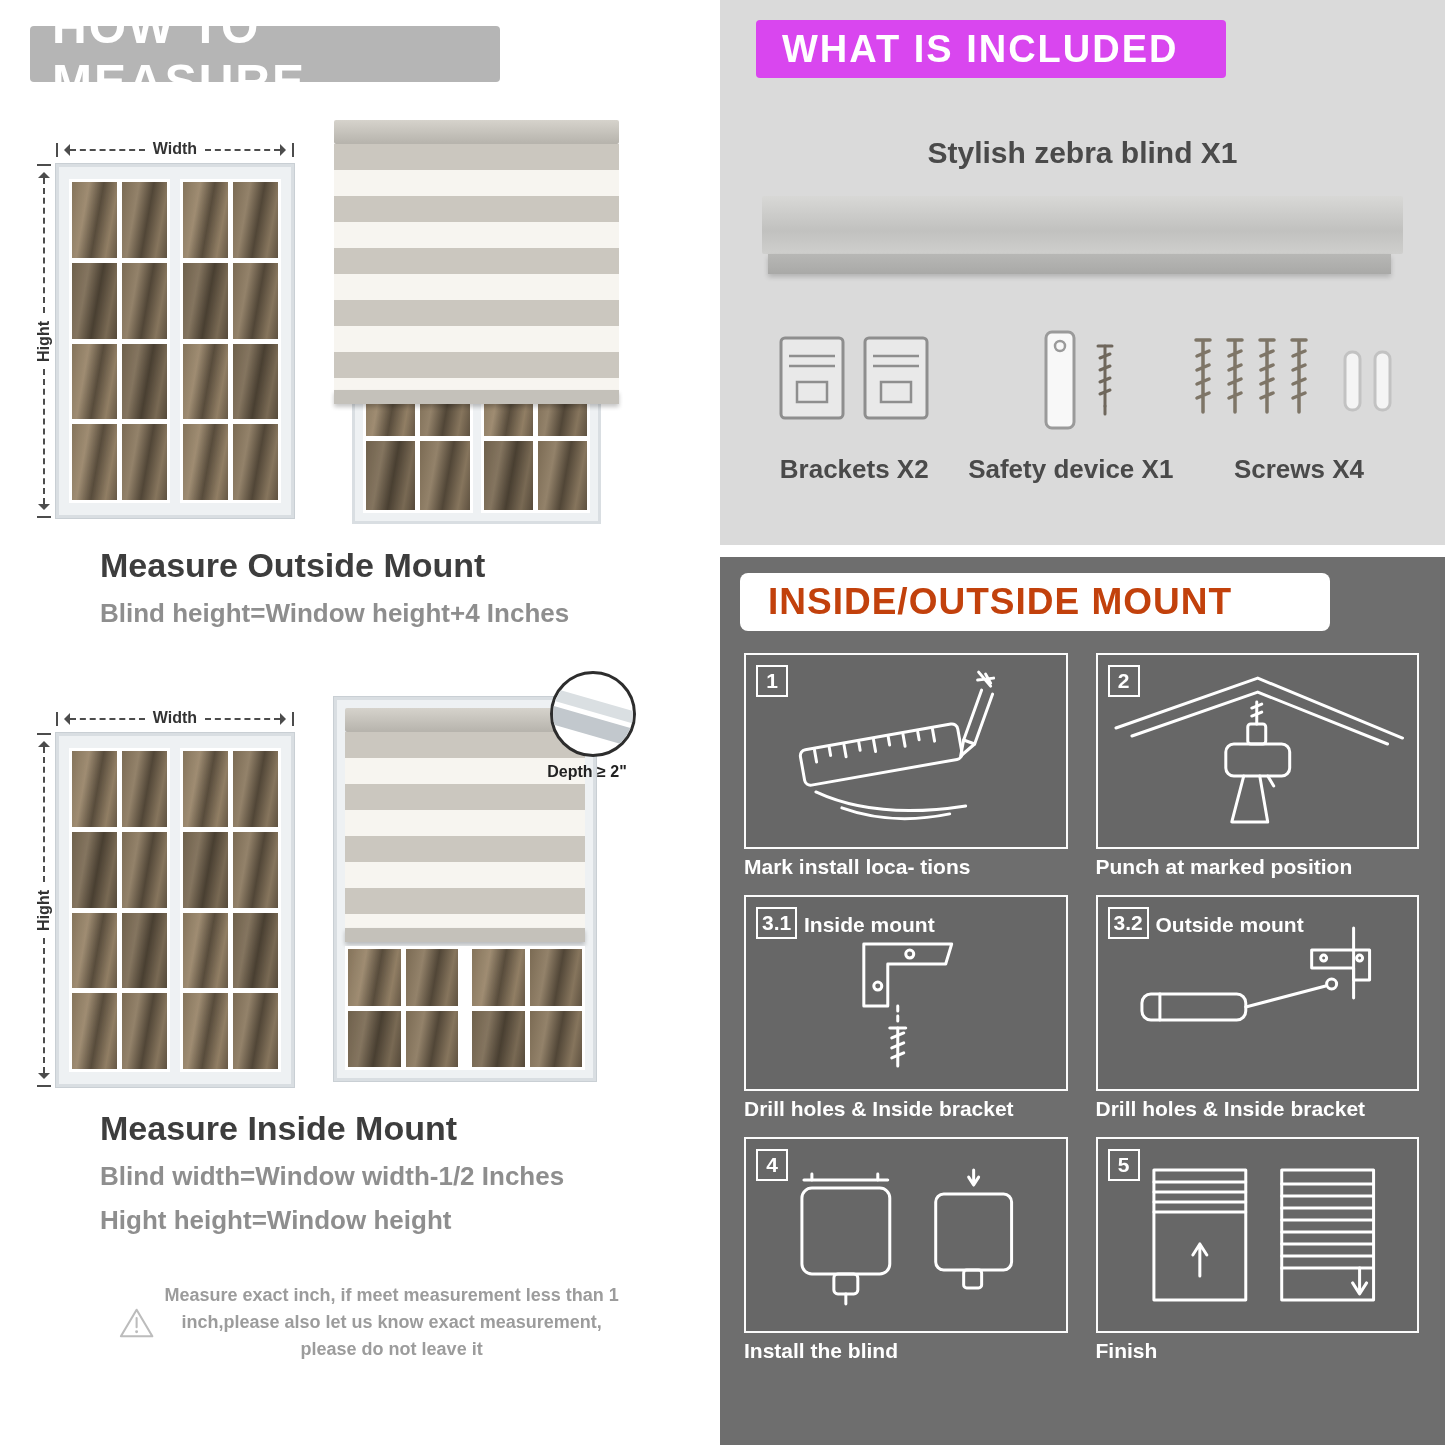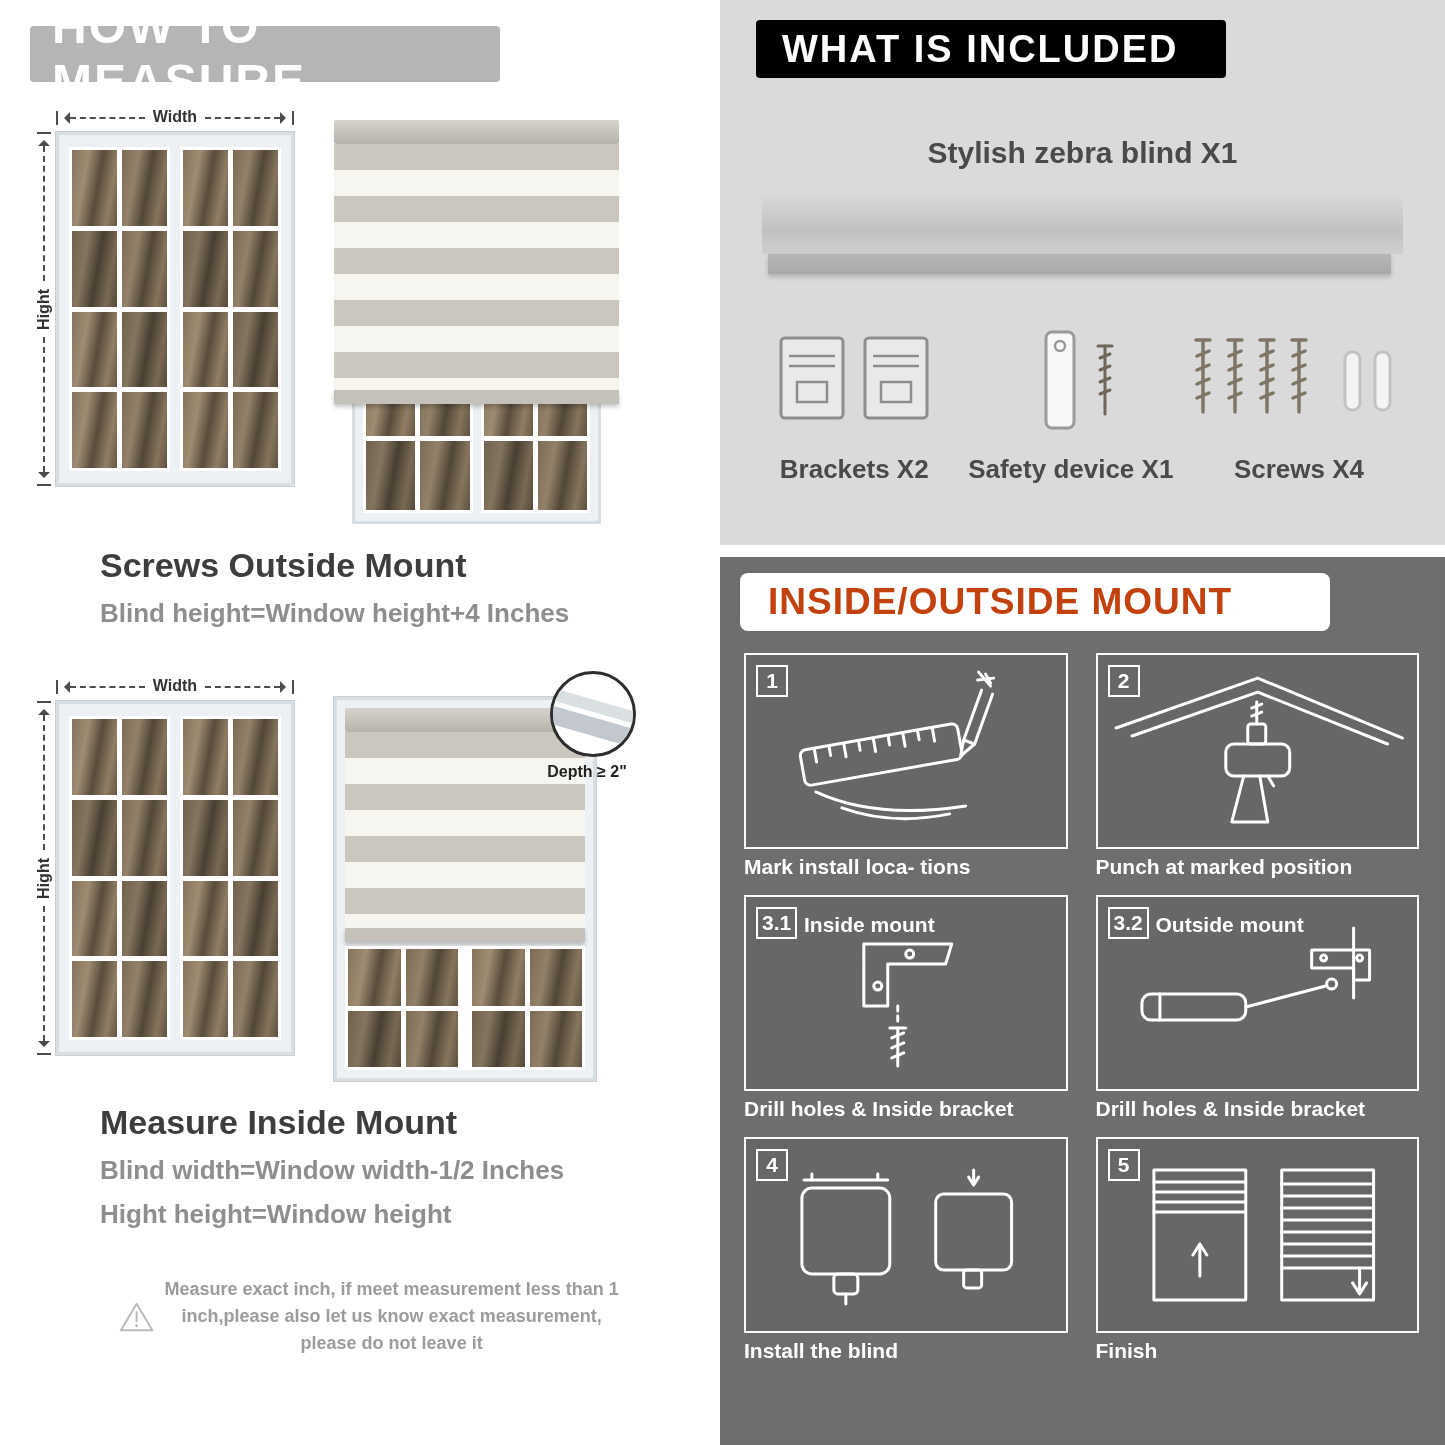--- a/index.html
+++ b/index.html
@@ -8,21 +8,21 @@
   .page { position:relative; width:1445px; height:1445px; display:flex; background:#fff; }
 
   
   .left-col { width:720px; background:#fff; }
   .howto-banner { margin:26px 0 0 30px; width:470px; height:56px; background:#b5b5b5; color:#fff;
     font-size:48px; font-weight:bold; letter-spacing:2px; display:flex; align-items:center;
     padding-left:22px; border-radius:4px; }
 
   .measure-row { display:flex; align-items:flex-start; margin:24px 0 0 34px; gap:36px; }
 
-  .win-wrap { position:relative; padding:26px 4px 0 22px; }
+  .win-wrap { position:relative; padding:26px 4px 0 22px;margin-top:32px; }
   .window { width:238px; height:354px; background:#eef1f3; border:3px solid #d9dee2;
     box-shadow:0 0 0 1px #c9cfd4; padding:12px 10px; display:flex; gap:10px; }
   .sash { flex:1; background:#fff; padding:3px; display:grid; grid-template-columns:1fr 1fr;
     grid-template-rows:repeat(4,1fr); gap:5px; }
   .sash-sm { flex:1; background:#fff; padding:3px; display:grid; grid-template-columns:1fr 1fr;
     grid-template-rows:1fr 1fr; gap:5px; }
   .pane { background:linear-gradient(100deg,#7b6b54,#93826a 30%,#514637 55%,#86755d 80%,#5e5140); }
   .pane:nth-child(odd){ filter:brightness(1.08); }
   .pane:nth-child(3n){ filter:brightness(.9); }
 
@@ -65,21 +65,21 @@
   .sec-title { margin:22px 0 0 100px; font-size:34px; font-weight:bold; color:#3d3d3d; }
   .formula { margin:13px 0 0 100px; font-size:26px; font-weight:bold; color:#8e8e8e; }
 
   .warning { display:flex; align-items:center; margin:46px 0 0 118px; width:510px; }
   .warning-text { font-size:18px; font-weight:bold; color:#9c9c9c; line-height:1.5; text-align:center; }
 
   
   .right-col { width:725px; display:flex; flex-direction:column; background:#fff; }
 
   .included { height:545px; background:#dadada; position:relative; }
-  .inc-banner { position:absolute; top:20px; left:36px; width:470px; height:58px; background:#000000;
+  .inc-banner { position:absolute; top:20px; left:36px; width:470px; height:58px; background:#d946ef;
     border-radius:4px; color:#fff; font-size:38px; font-weight:bold; letter-spacing:2px;
     display:flex; align-items:center; padding-left:26px; }
   .blind-name { position:absolute; top:136px; width:100%; text-align:center; font-size:30px; font-weight:bold; color:#4a4a4a; }
   .rail-illus { position:absolute; top:196px; left:42px; right:42px; }
   .rail-body { height:58px; background:linear-gradient(to bottom,#d8d8d6,#c1c1bf 60%,#cfcfcd); border-radius:2px; }
   .rail-lip { height:20px; margin:0 12px 0 6px; background:linear-gradient(#b7b7b5,#a9a9a7); box-shadow:0 3px 5px rgba(0,0,0,.18); }
   .inc-items { position:absolute; top:322px; left:26px; right:26px; display:flex; }
   .inc-item { flex:1; text-align:center; }
   .inc-art { height:118px; display:flex; align-items:center; justify-content:center; }
   .inc-label { margin-top:14px; font-size:26px; font-weight:bold; color:#4a4a4a; }
@@ -169,21 +169,21 @@
             </div>
         </div>
         <div class="bo-blind">
           <div class="rail-top"></div>
           <div class="stripes"></div>
           <div class="rail-bot"></div>
         </div>
       </div>
     </div>
 
-    <div class="sec-title">Screws Outside Mount</div>
+    <div class="sec-title">Measure Outside Mount</div>
     <div class="formula">Blind height=Window height+4 Inches</div>
 
     <div class="measure-row" style="margin-top:46px;">
       <div class="win-wrap">
         <div class="w-arrow">
           <span class="tick"></span>
             <i class="ah l"></i>
             <span class="dash"></span>
           <span class="lbl">Width</span>
           <span class="dash"></span>

